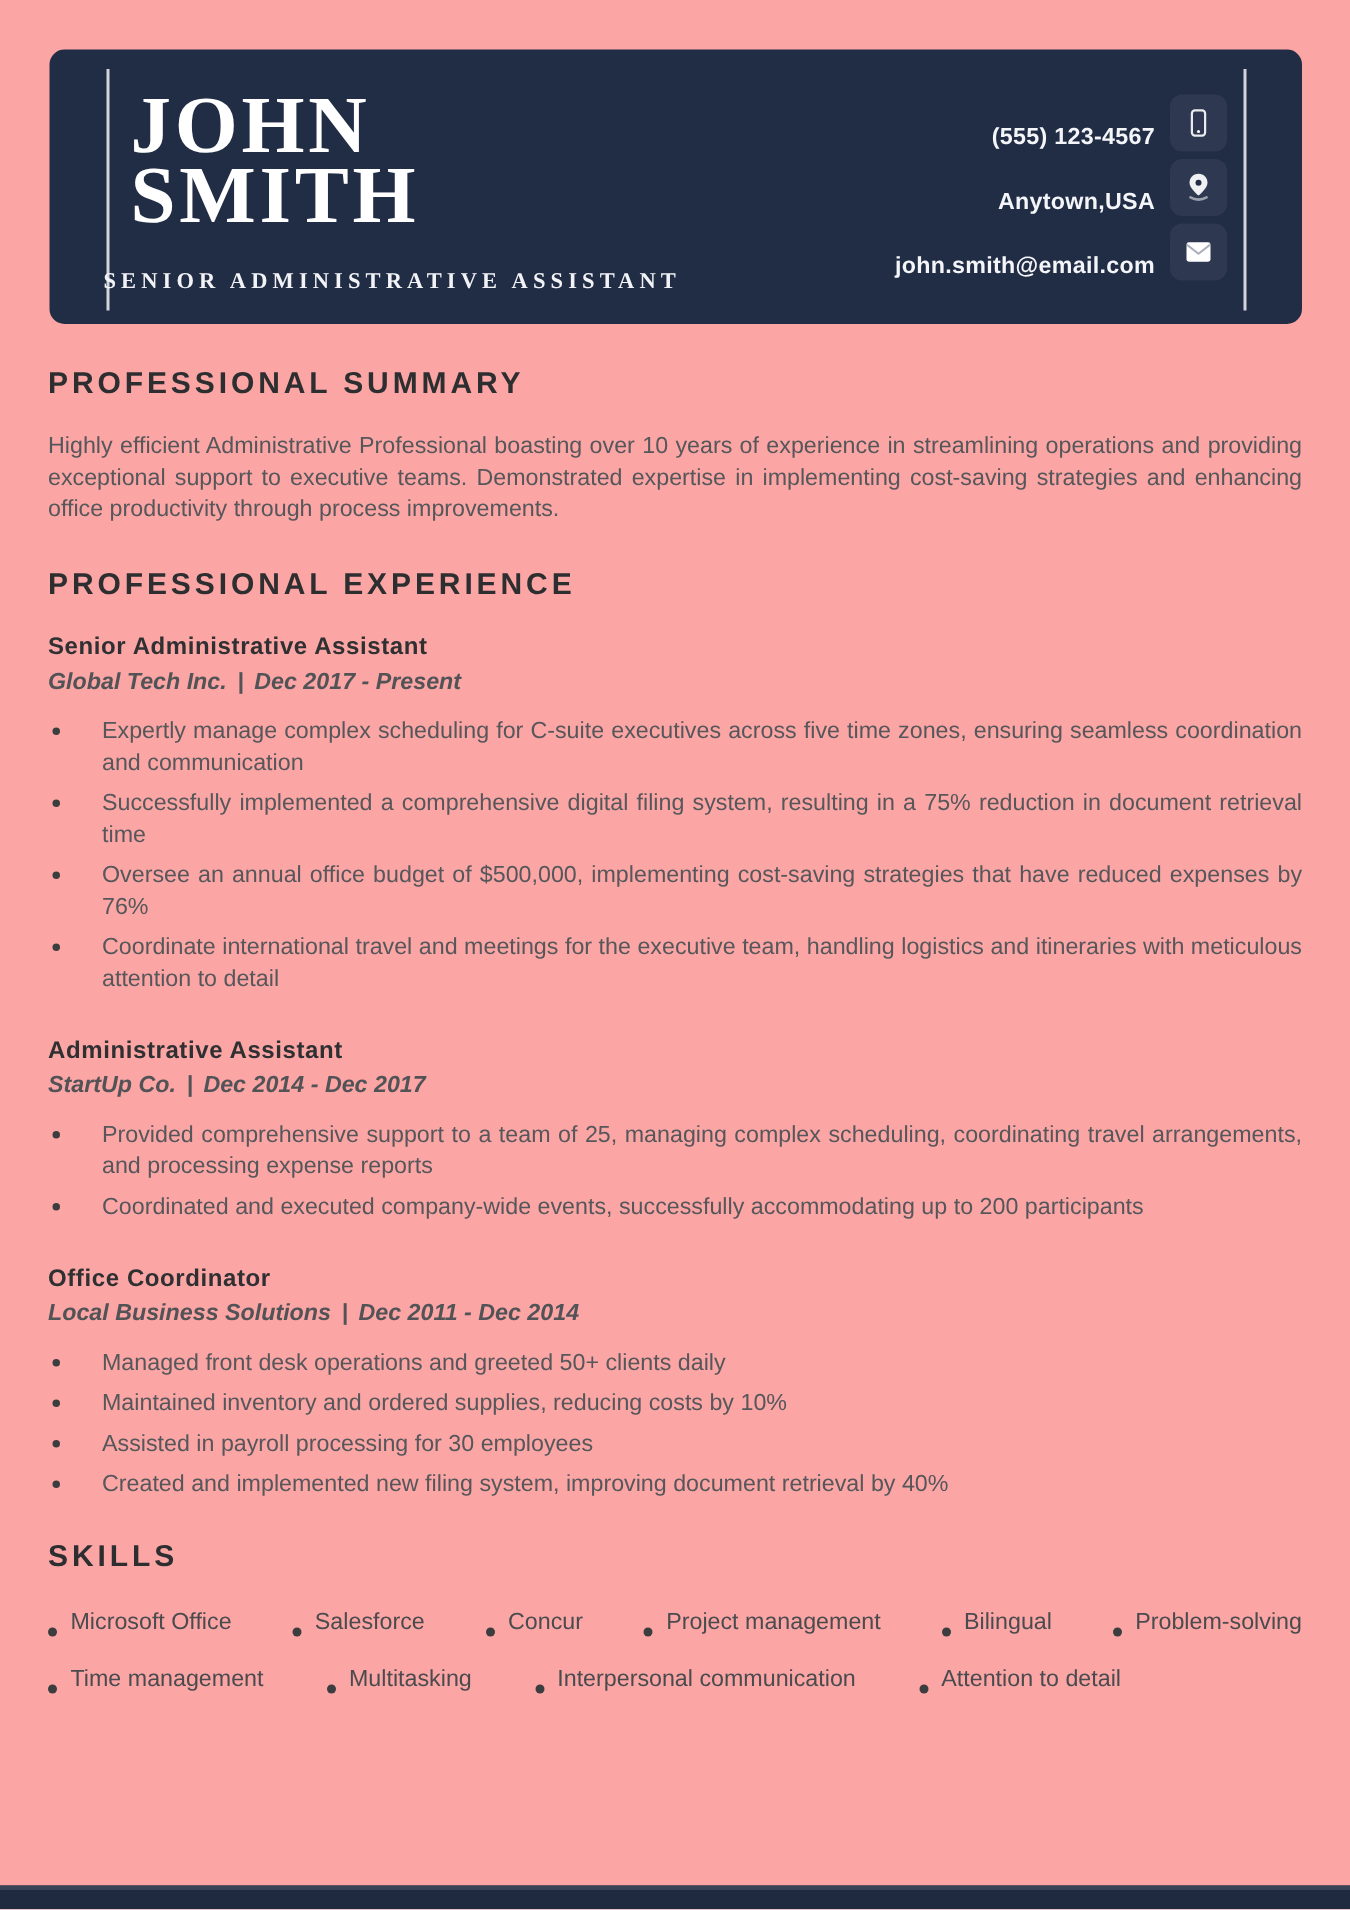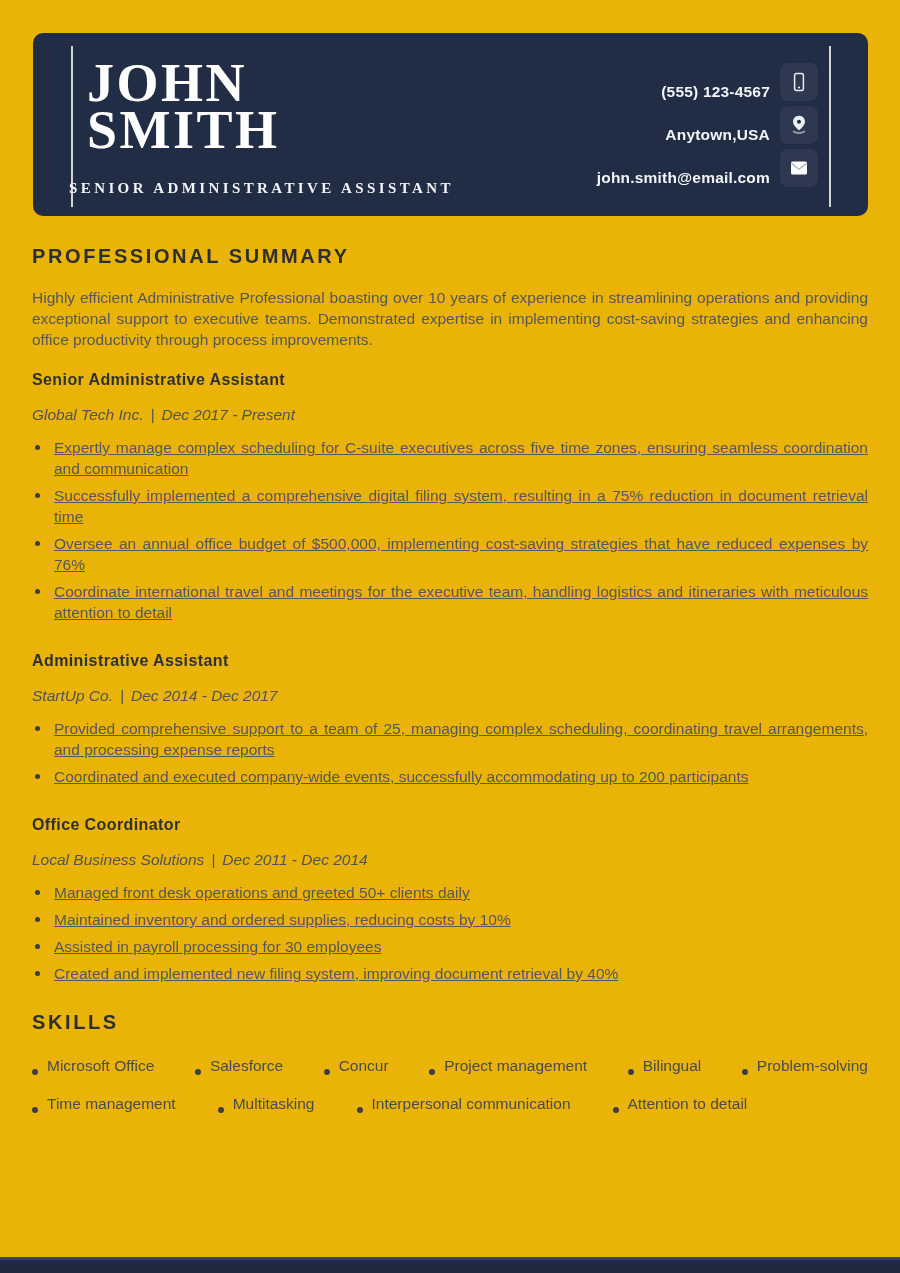--- a/index.html
+++ b/index.html
@@ -3,21 +3,21 @@
 <meta charset="utf-8">
 <style>
   * { margin: 0; padding: 0; box-sizing: border-box; }
   html, body { background: #ffffff; }
   body {
     font-family: "Liberation Sans", sans-serif;
     width: 900px; height: 1273px;
     position: relative;
     color: #4f5052;
   }
-  .page { width: 900px; height: 1273px; position: relative; overflow: hidden; background: #eab308; }
+  .page { width: 900px; height: 1273px; position: relative; overflow: hidden; background: #fca5a5; }
 
   
   .header {
     position: absolute;
     left: 33px; top: 33px;
     width: 835px; height: 183px;
     background: #212c45;
     border-radius: 10px;
     display: flex;
     justify-content: space-between;
@@ -101,36 +101,35 @@
 
   .job { margin-top: 21px; }
   .job + .job { margin-top: 29px; }
   .job-title {
     font-size: 16px;
     font-weight: bold;
     letter-spacing: 0.4px;
     color: #2f3032;
   }
   .company-line {
-    margin-top: 17px;
-    font-size: 15.5px;
-    font-weight: normal;
+    margin-top: 5px;
+    font-size: 15.5px;
+    font-weight: bold;
     font-style: italic;
     color: #525356;
     display: flex; gap: 7px;
   }
   .bullets { margin-top: 13px; list-style: none; }
   .bullets li {
     display: flex;
-    gap: 14px;
+    gap: 28px;
     margin-bottom: 6px;
     font-size: 15.5px;
     line-height: 21px;
     color: #56575a;
-    text-decoration: underline;
   }
   .bullet-dot {
     flex: 0 0 5px;
     width: 5px; height: 5px;
     border-radius: 50%;
     background: #3c3d3f;
     margin-top: 8px;
     margin-left: 3px;
   }
   .bullets li .b-text { flex: 1; text-align: justify; }
@@ -209,20 +208,21 @@
         </span>
       </div>
     </div>
   </header>
 
   <main class="content">
 
     <h2 class="section-heading">PROFESSIONAL SUMMARY</h2>
     <p class="summary-text">Highly efficient Administrative Professional boasting over 10 years of experience in streamlining operations and providing exceptional support to executive teams. Demonstrated expertise in implementing cost-saving strategies and enhancing office productivity through process improvements.</p>
 
+    <h2 class="section-heading">PROFESSIONAL EXPERIENCE</h2>
 
     <section class="job">
       <h3 class="job-title">Senior Administrative Assistant</h3>
       <div class="company-line">
         <span>Global Tech Inc.</span>
         <span>|</span>
         <span>Dec 2017 - Present</span>
       </div>
       <ul class="bullets">
         <li>

